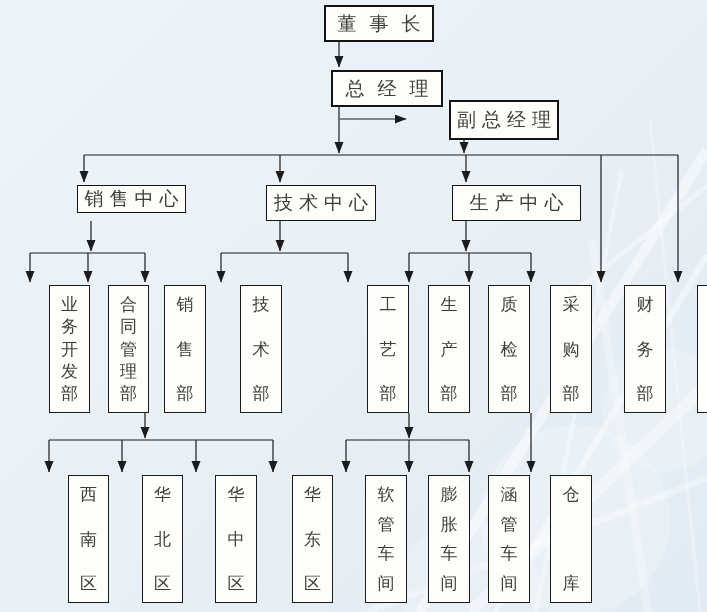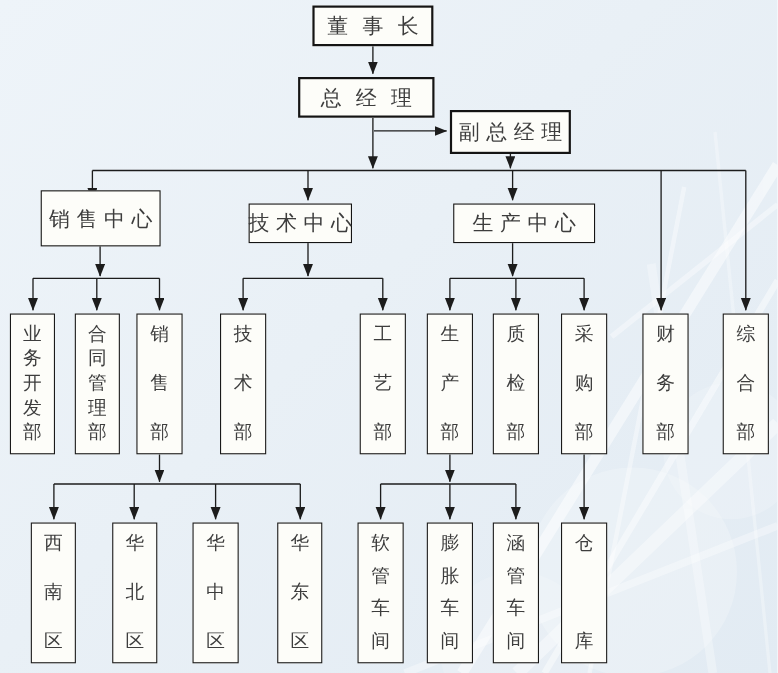--- a/index.html
+++ b/index.html
@@ -15,20 +15,21 @@
   #wires{z-index:2;}
   .node{
     position:absolute;
     box-sizing:border-box;
     background:#fdfdf9;
     color:#3d3d3d;
     z-index:3;
     display:flex;
     align-items:center;
     justify-content:center;
+    margin-left:40px;
   }
   .node.h{
     border:2px solid #141414;
     font-size:19px;
     white-space:nowrap;
   }
   .node.h.sp3{letter-spacing:13px;padding-left:13px;}
   .node.h.sp4{letter-spacing:6px;padding-left:6px;}
   .node.h.thin{border-width:1.5px;}
   .node.v{
@@ -111,25 +112,25 @@
     <line class="bus" x1="346" y1="440" x2="469" y2="440"></line>
     <line class="wire" x1="346" y1="440" x2="346" y2="472" marker-end="url(#ah)"></line>
     <line class="wire" x1="409" y1="440" x2="409" y2="472" marker-end="url(#ah)"></line>
     <line class="wire" x1="469" y1="440" x2="469" y2="472" marker-end="url(#ah)"></line>
 
     <line class="wire" x1="531" y1="413" x2="531" y2="472" marker-end="url(#ah)"></line>
   </svg>
 
   <div class="node h sp3" style="left:284px;top:5px;width:110px;height:37px">董事长</div>
 
-  <div class="node h sp3" style="left:271px;top:70px;width:124px;height:37px">总经理</div>
+  <div class="node h sp3" style="left:291px;top:70px;width:112px;height:37px">总经理</div>
   <div class="node h sp4" style="left:409px;top:100px;width:110px;height:40px">副总经理</div>
 
-  <div class="node h sp4 thin" style="left:37px;top:173px;width:109px;height:51px">销售中心</div>
-  <div class="node h sp4 thin" style="left:226px;top:185px;width:94px;height:36px">技术中心</div>
+  <div class="node h sp4 thin" style="left:37px;top:185px;width:109px;height:28px">销售中心</div>
+  <div class="node h sp4 thin" style="left:226px;top:185px;width:110px;height:36px">技术中心</div>
   <div class="node h sp4 thin" style="left:412px;top:185px;width:129px;height:36px">生产中心</div>
 
   <div class="node v" style="left:9px;top:285px;width:41px;height:128px">
       <span>业</span>
       <span>务</span>
       <span>开</span>
       <span>发</span>
       <span>部</span>
     </div>
   <div class="node v" style="left:68px;top:285px;width:41px;height:128px">

